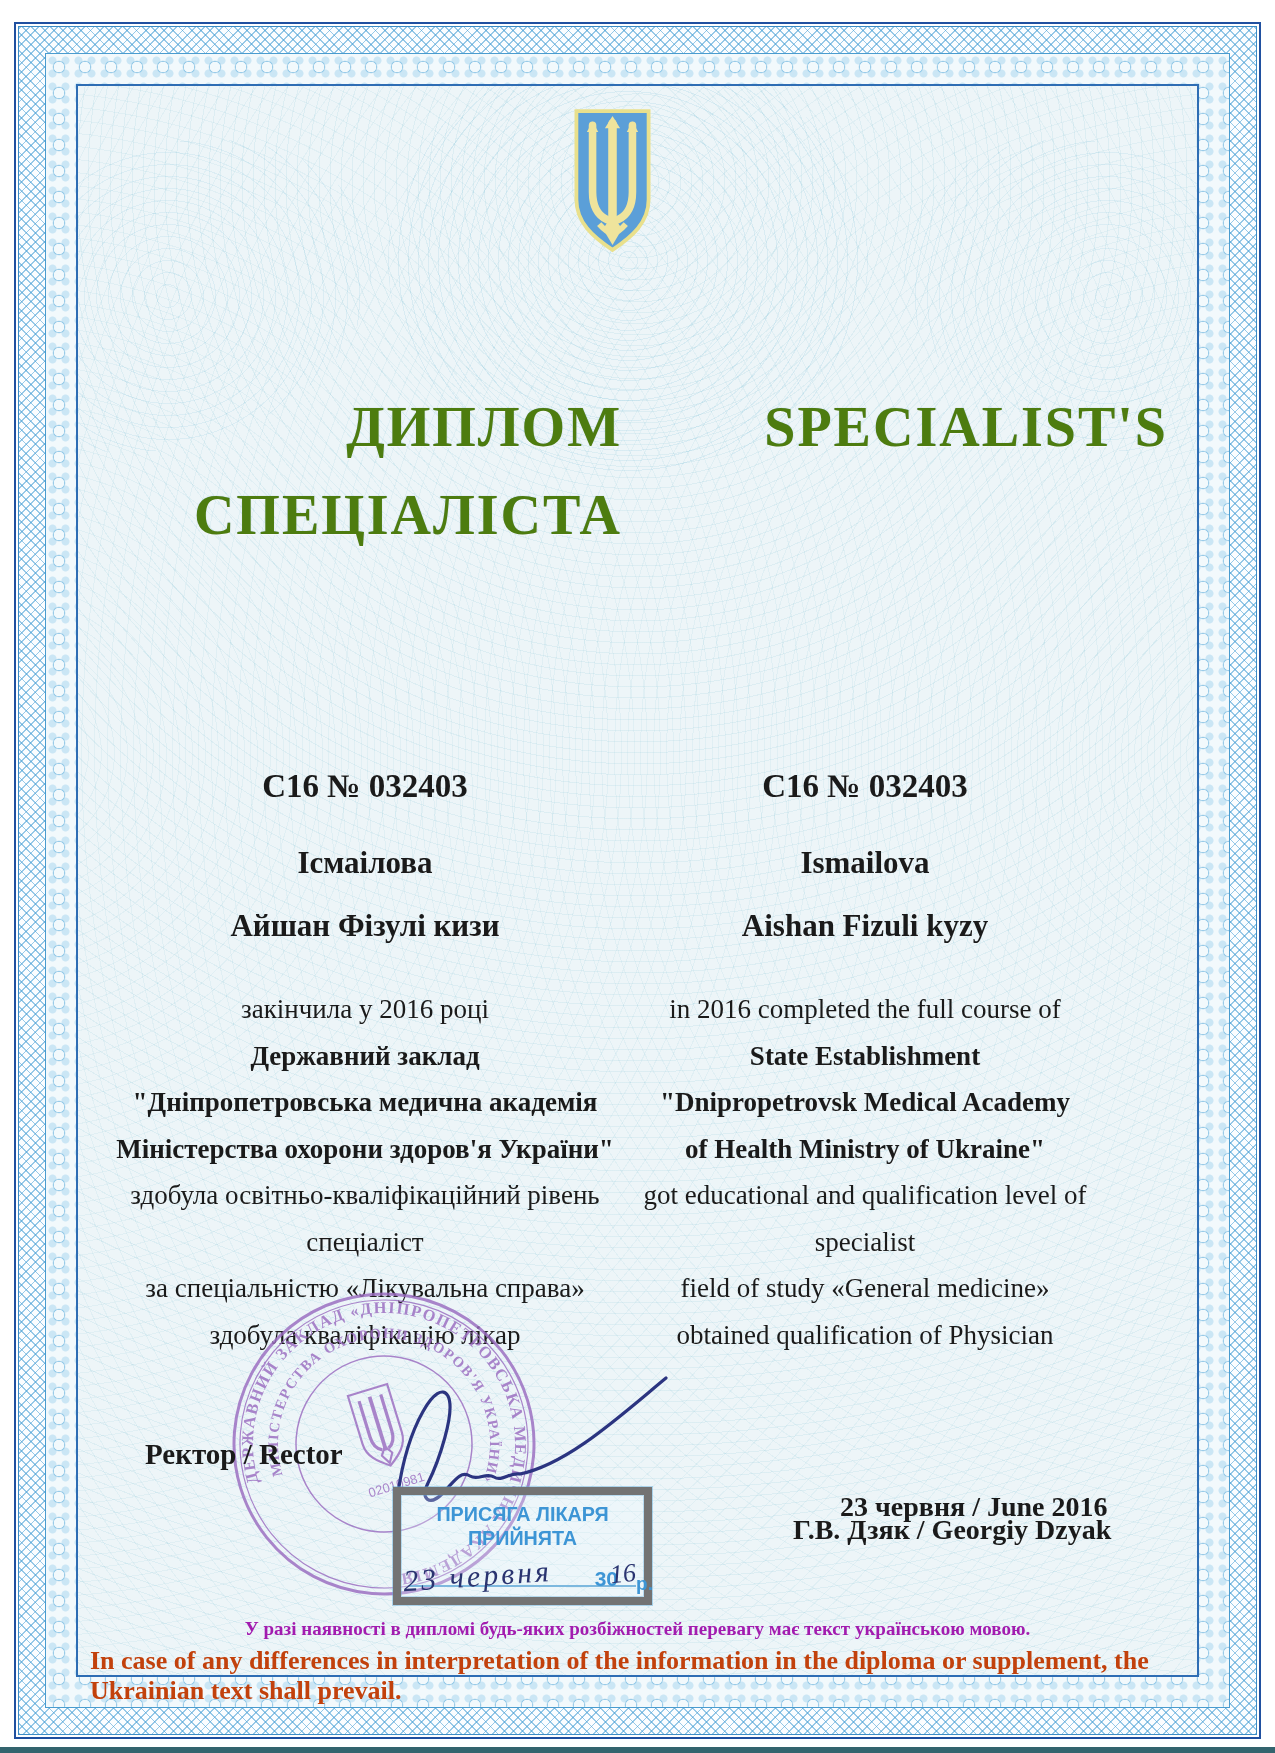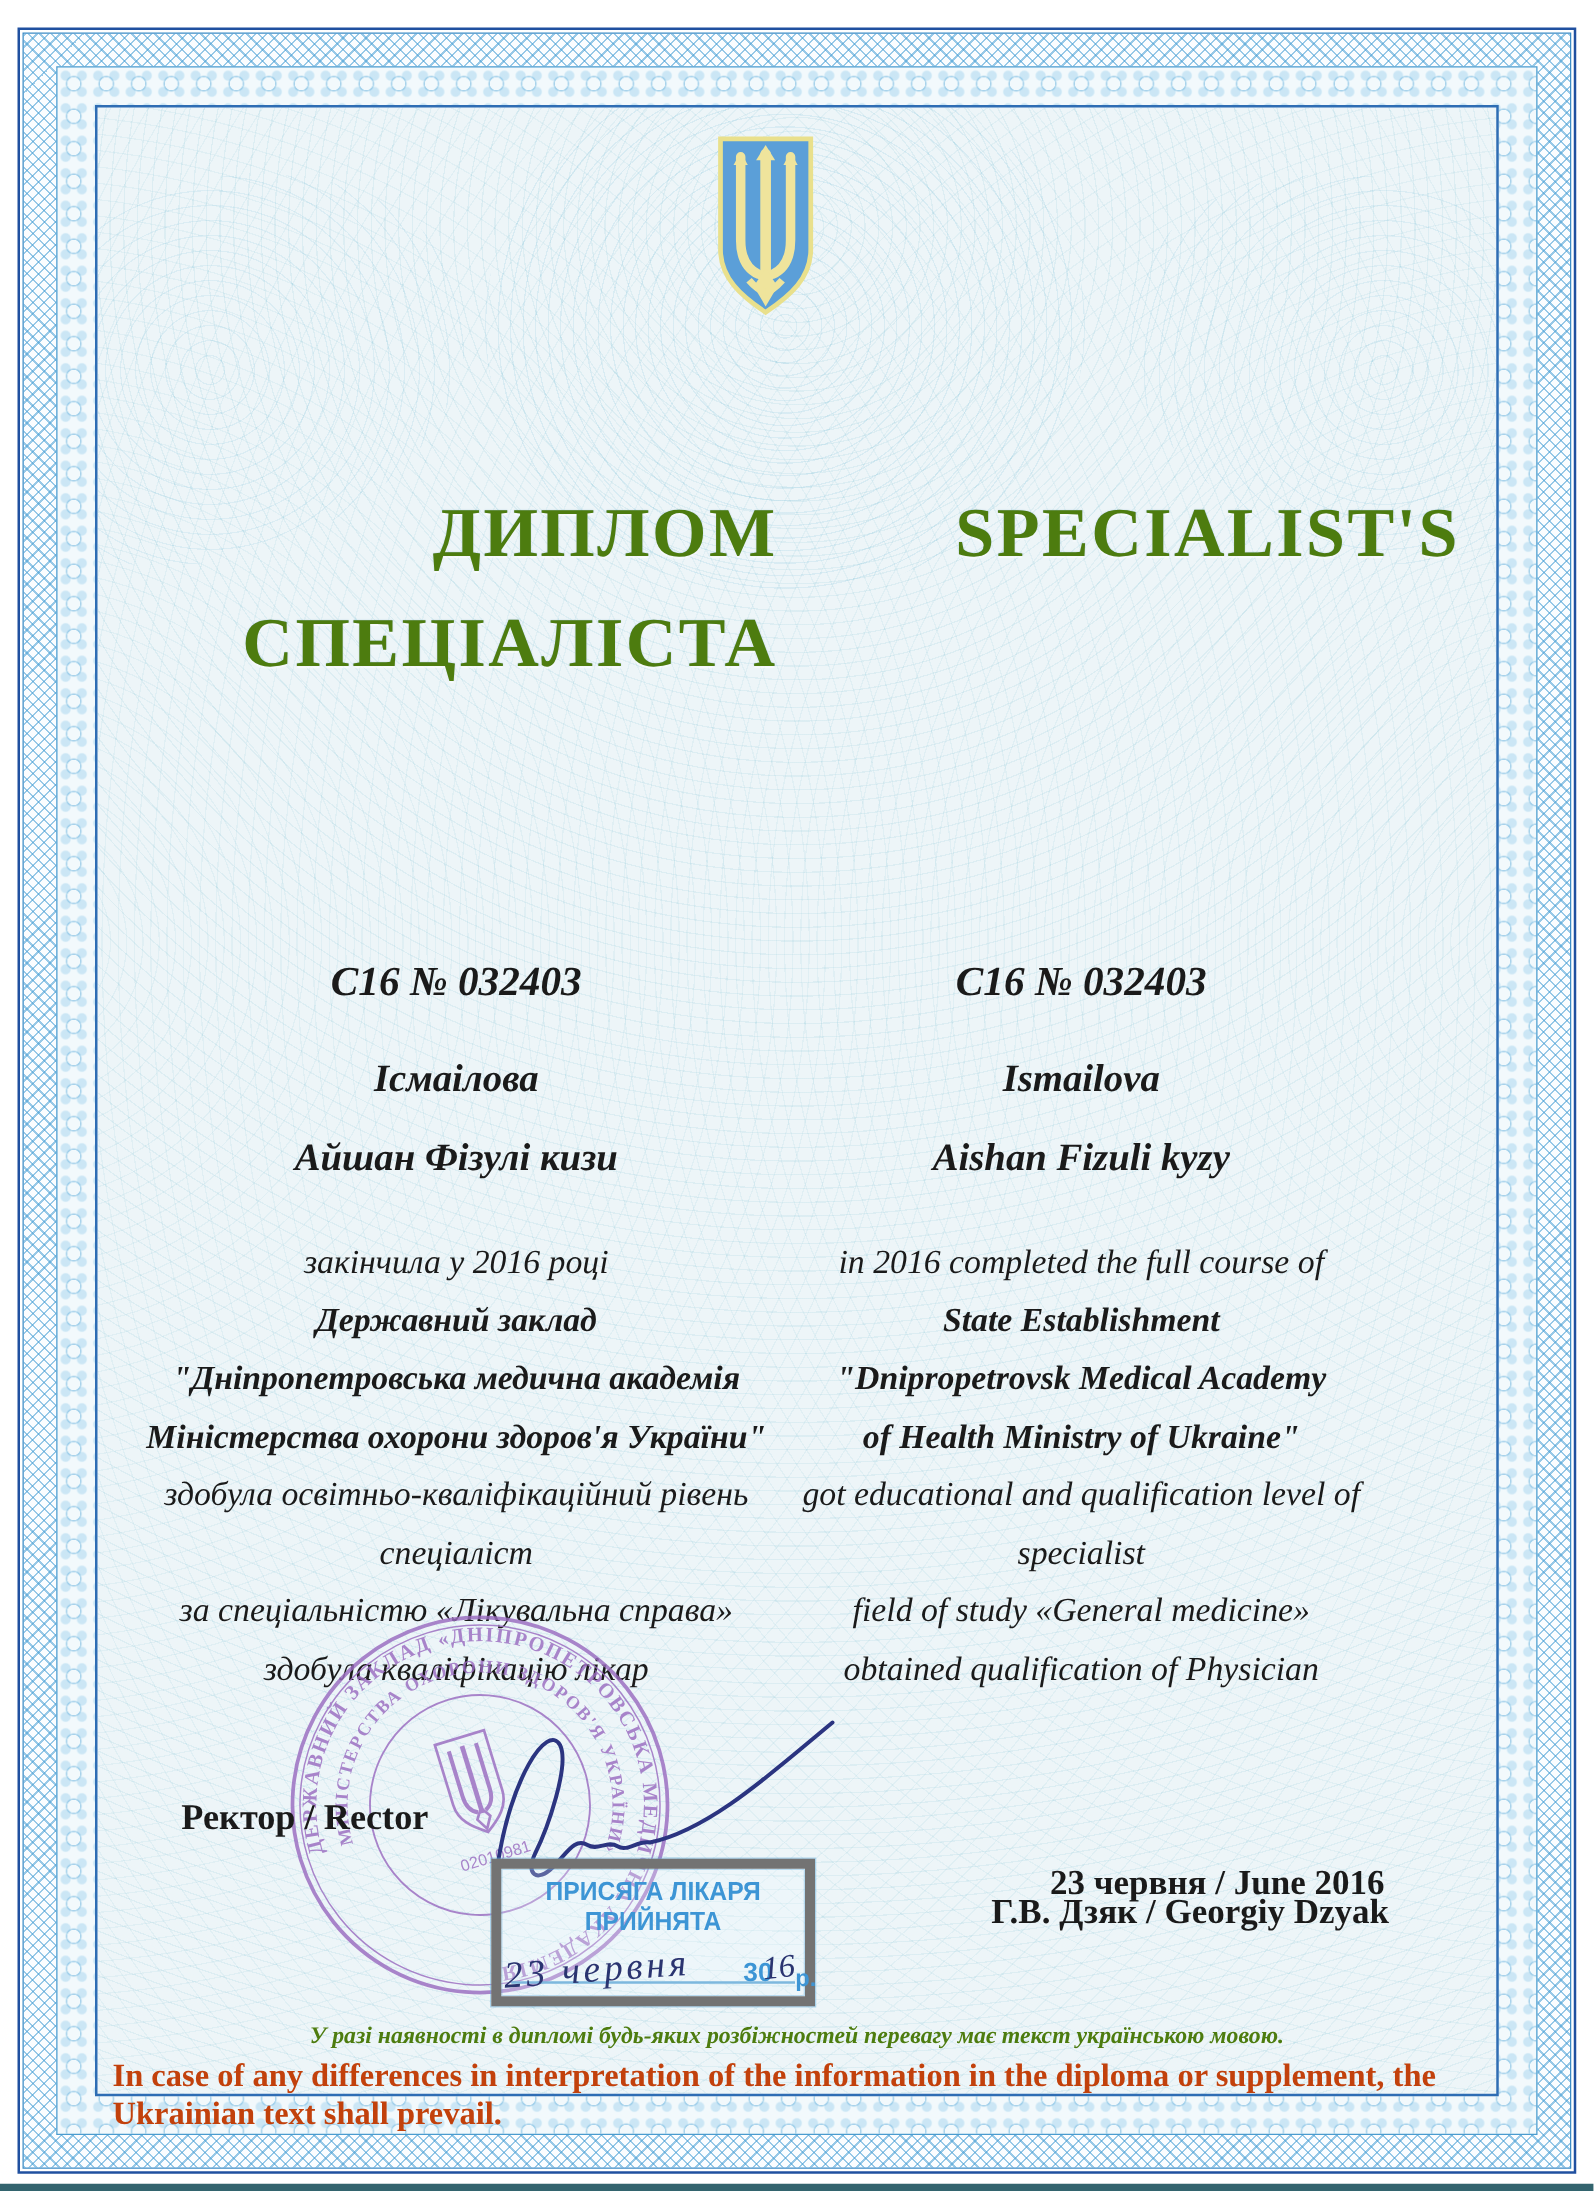--- a/index.html
+++ b/index.html
@@ -34,34 +34,34 @@
      background:repeating-radial-gradient(circle at 50% 50%, transparent 0 11px, rgba(110,185,215,.14) 11px 12px);}
   .scan-edge{position:absolute;left:0;right:0;bottom:0;height:6px;background:#33646e;}
   
   .abs{position:absolute;}
   .country{left:467px;top:283px;width:300px;text-align:center;font-weight:bold;
      font-size:27px;line-height:31px;color:#3c86c6;letter-spacing:2px;}
   .title-block{top:383px;width:520px;text-align:right;font-weight:bold;font-size:56px;
      line-height:88px;color:#4d7c0f;letter-spacing:2px;text-shadow:0 1px 1px rgba(255,255,255,.7),0 0 1px rgba(60,130,180,.55);}
   .title-left{left:102px;}
   .title-right{left:648px;}
-  .col{width:520px;text-align:center;font-style:italic;}
+  .col{width:520px;text-align:center;}
   .col-left{left:105px;}
   .col-right{left:605px;}
   .number{top:768px;font-weight:bold;font-size:33px;}
   .surname{top:845px;font-weight:bold;font-size:31px;}
   .givenname{top:908px;font-weight:bold;font-size:31px;}
   .bodytext{top:986px;font-size:27px;line-height:46.5px;}
   .bodytext p{margin:0;}
   .bodytext p.bold{font-weight:bold;}
   .rector-label{left:145px;top:1438px;font-weight:bold;font-size:29px;}
   .rector-name{left:793px;top:1514px;font-weight:bold;font-size:28px;}
   .issue-date{left:840px;top:1491px;font-weight:bold;font-size:28px;}
   .footer-ua{left:90px;top:1618px;width:1095px;text-align:center;font-weight:bold;
-     font-size:19px;color:#4d7c0f;font-style:italic;}
+     font-size:19px;color:#a21caf;}
   .footer-en{left:90px;top:1646px;width:1095px;text-align:left;font-weight:bold;
      font-size:26px;color:#c2410c;}
   
   .emblem{left:565px;top:108px;}
   
   .round-stamp{left:228px;top:1288px;width:312px;height:312px;opacity:.82;
      transform:rotate(-17deg);}
   
   .signature{left:368px;top:1368px;}
   

